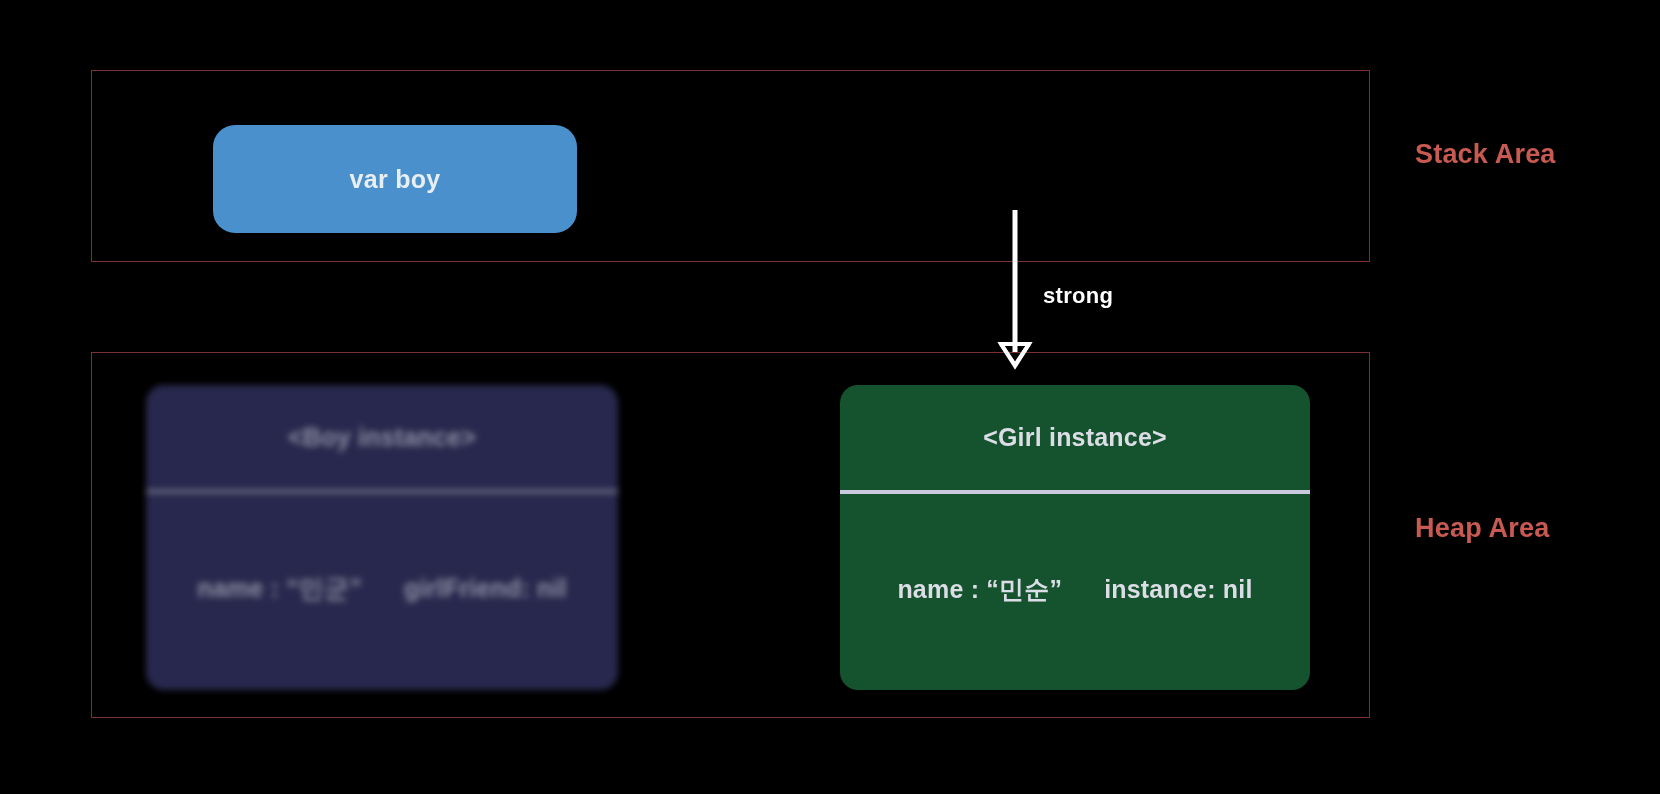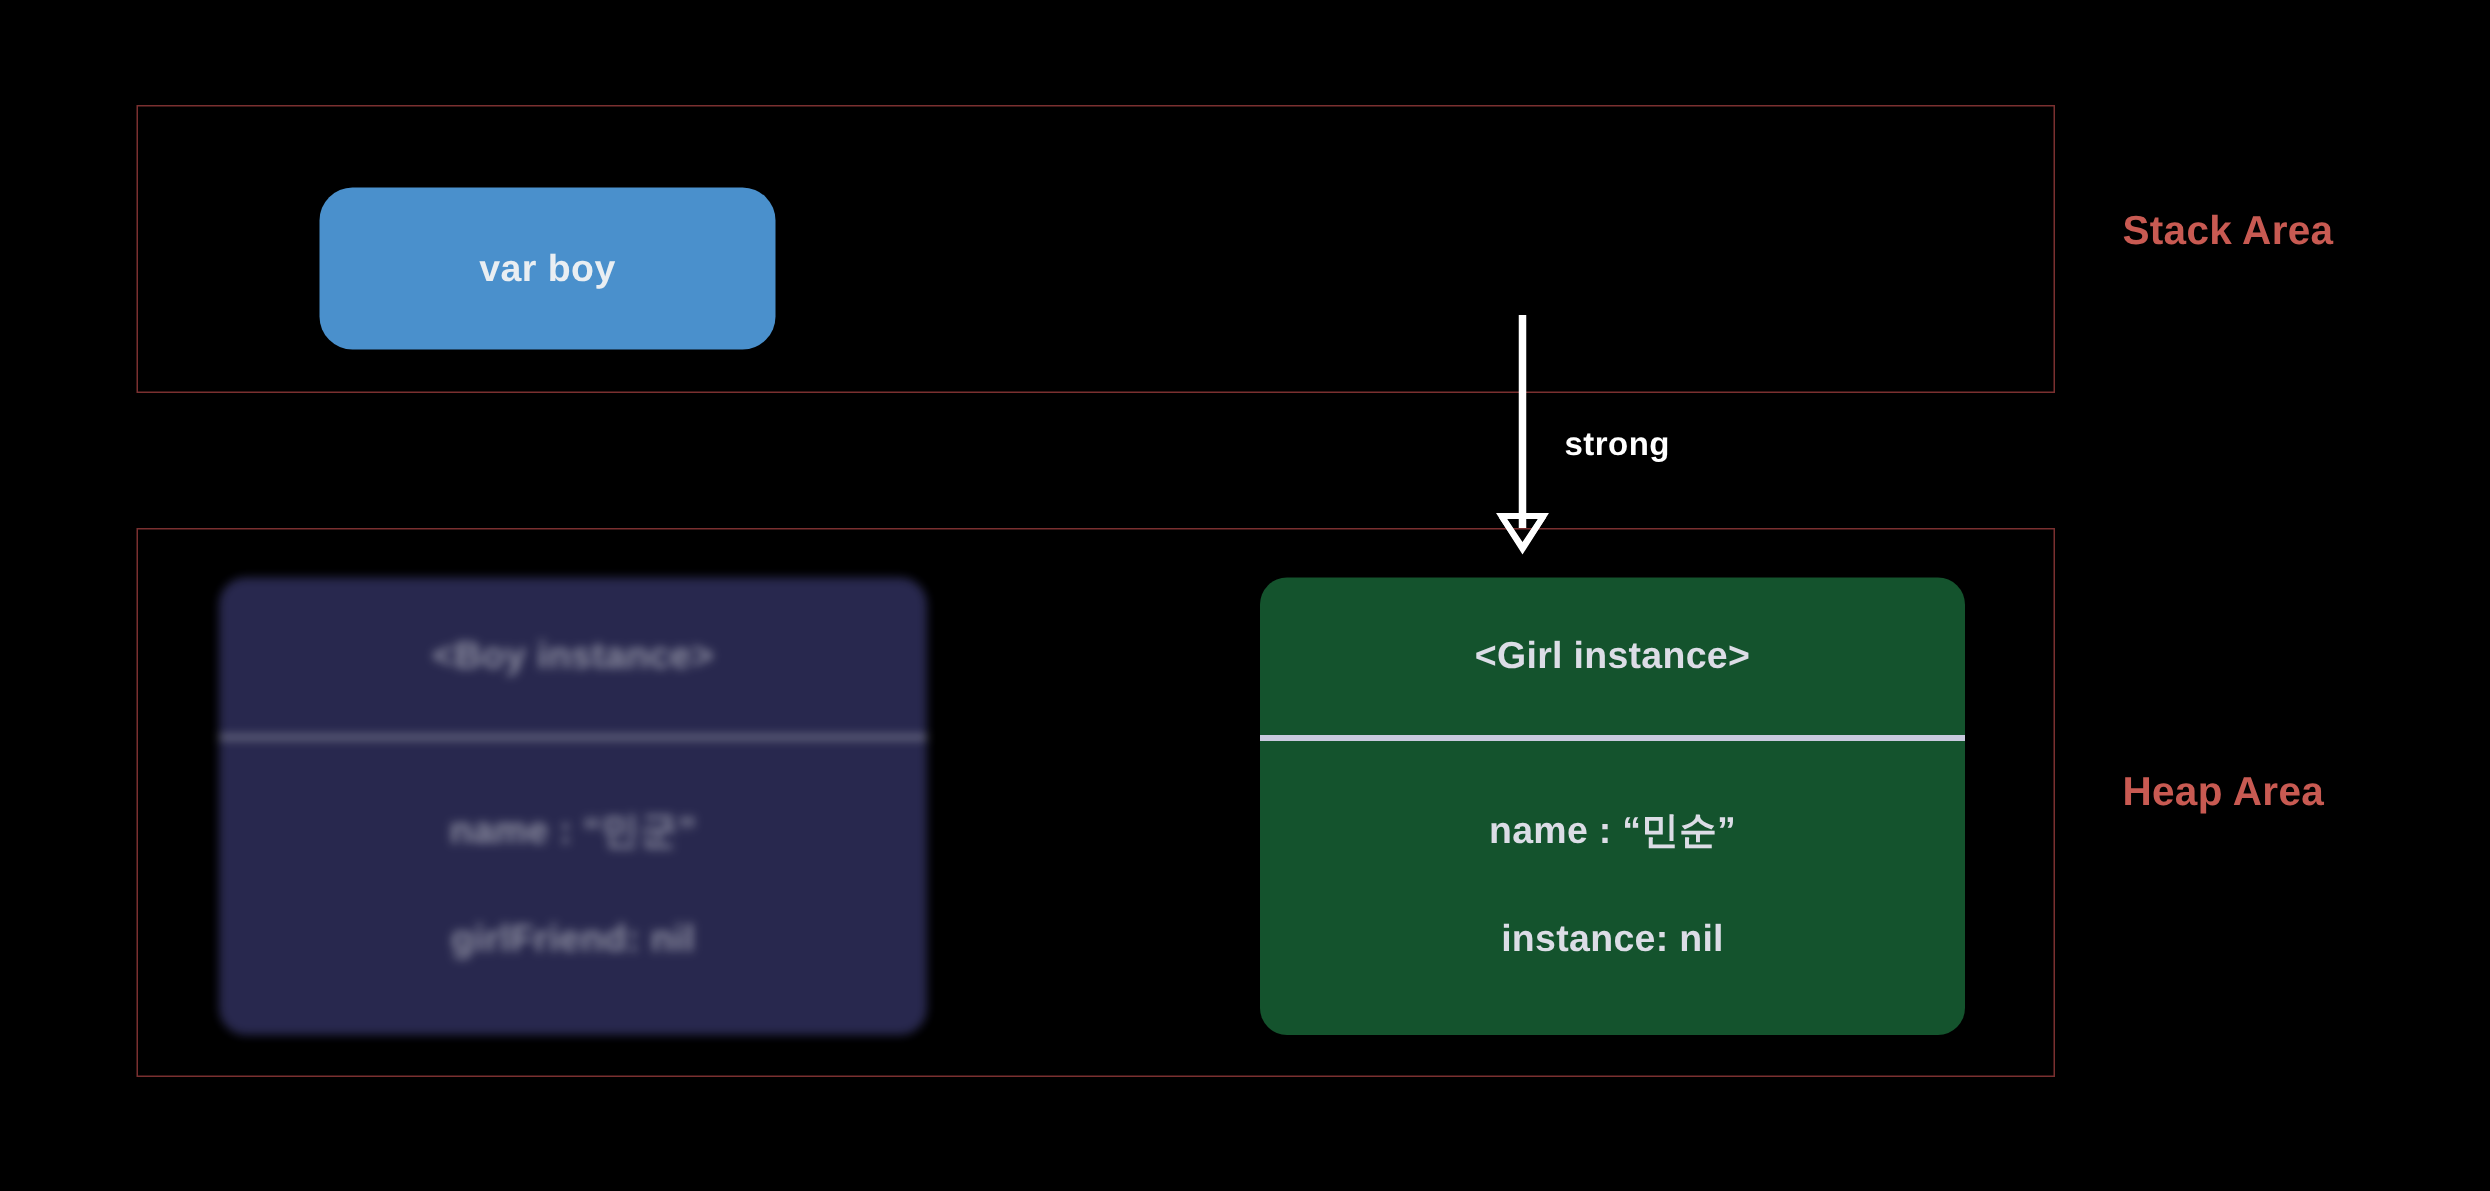--- a/index.html
+++ b/index.html
@@ -68,21 +68,21 @@
     align-items: center;
     justify-content: center;
     color: #e9eef2;
     font-size: 25px;
     font-weight: bold;
     letter-spacing: 0.3px;
   }
   #var-boy-box {
     left: 213px;
     top: 125px;
-    width: 304px;
+    width: 364px;
     height: 108px;
   }
   #var-girl-box {
     left: 905px;
     top: 125px;
     width: 340px;
     height: 108px;
   }
 
   
@@ -104,21 +104,21 @@
     letter-spacing: 0.2px;
   }
   .instance-divider {
     height: 4px;
     background: #c9cade;
     width: 100%;
   }
   .instance-body {
     flex: 1 1 auto;
     display: flex;
-    flex-direction: column;
+    flex-direction: row;
     align-items: center;
     justify-content: center;
     gap: 42px;
     padding-bottom: 6px;
   }
   .instance-prop {
     color: #dcdde6;
     font-size: 25px;
     font-weight: bold;
     letter-spacing: 0.2px;

